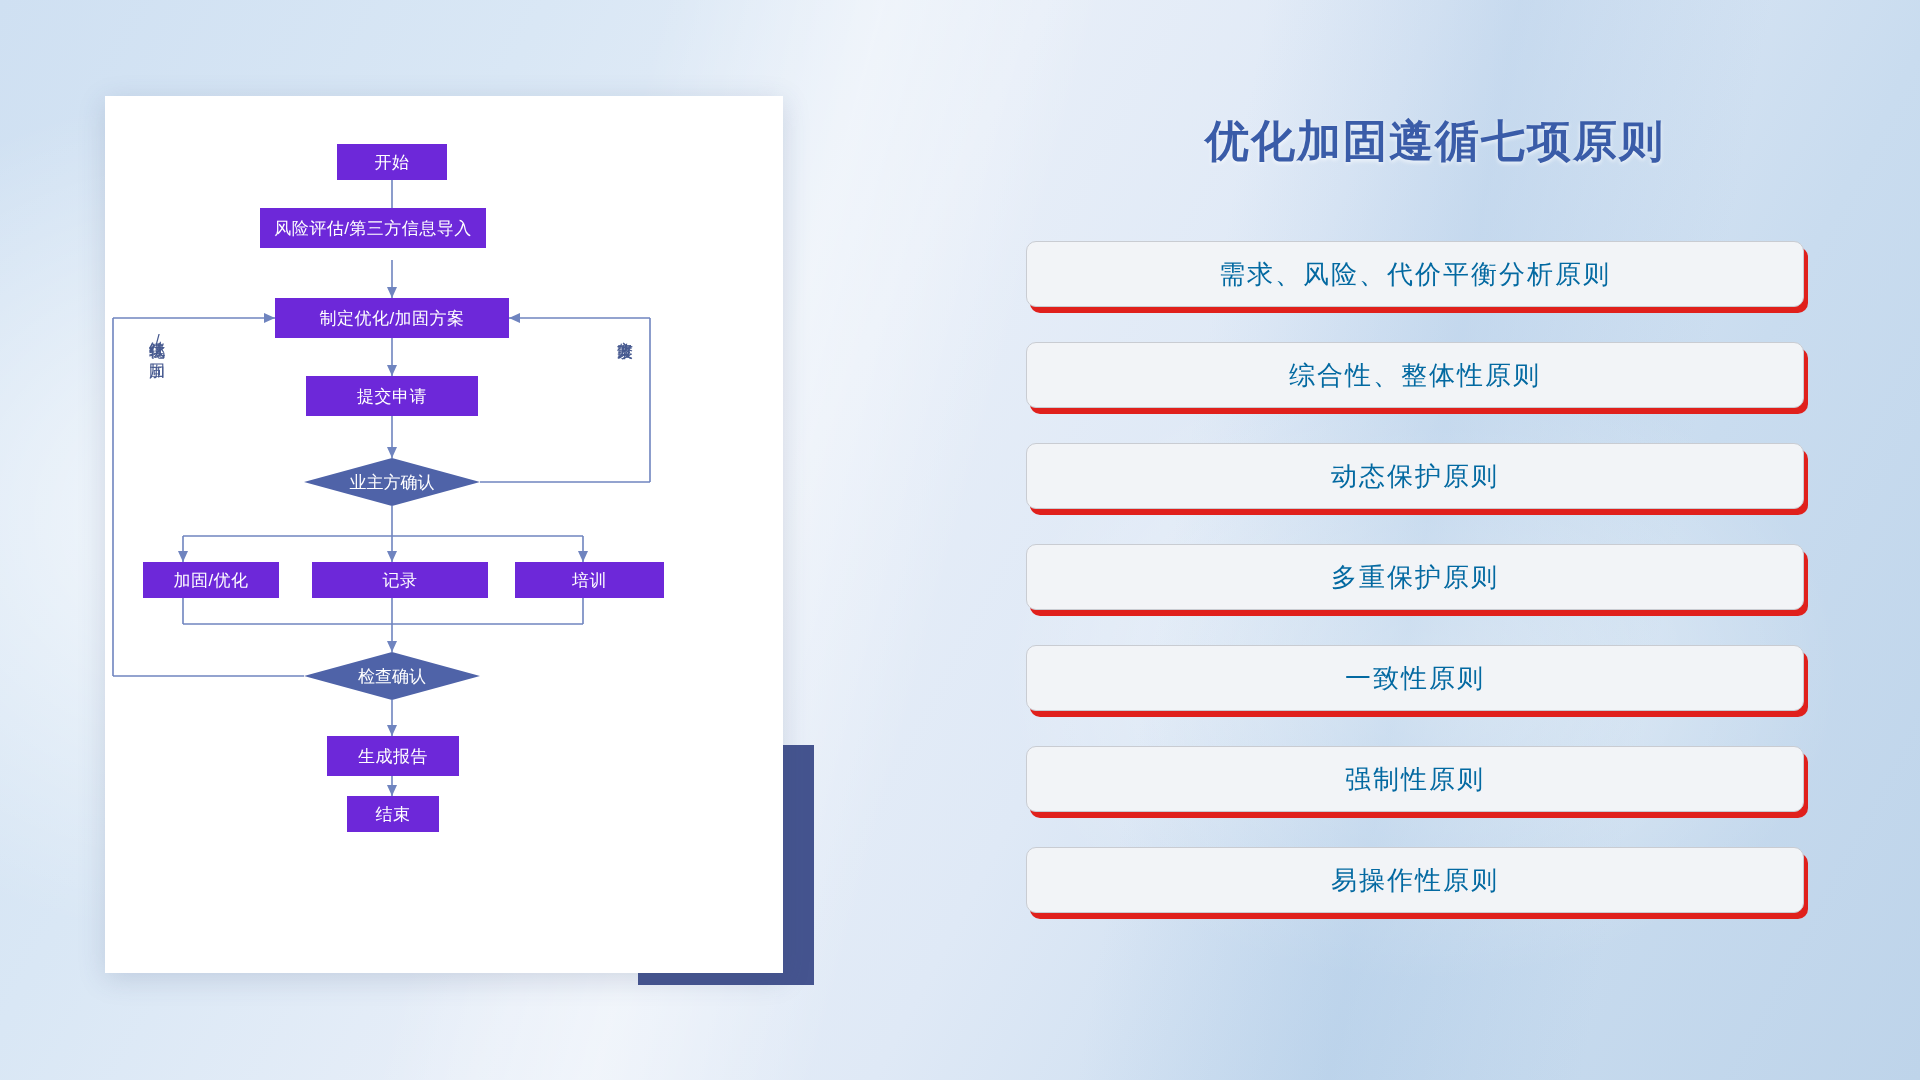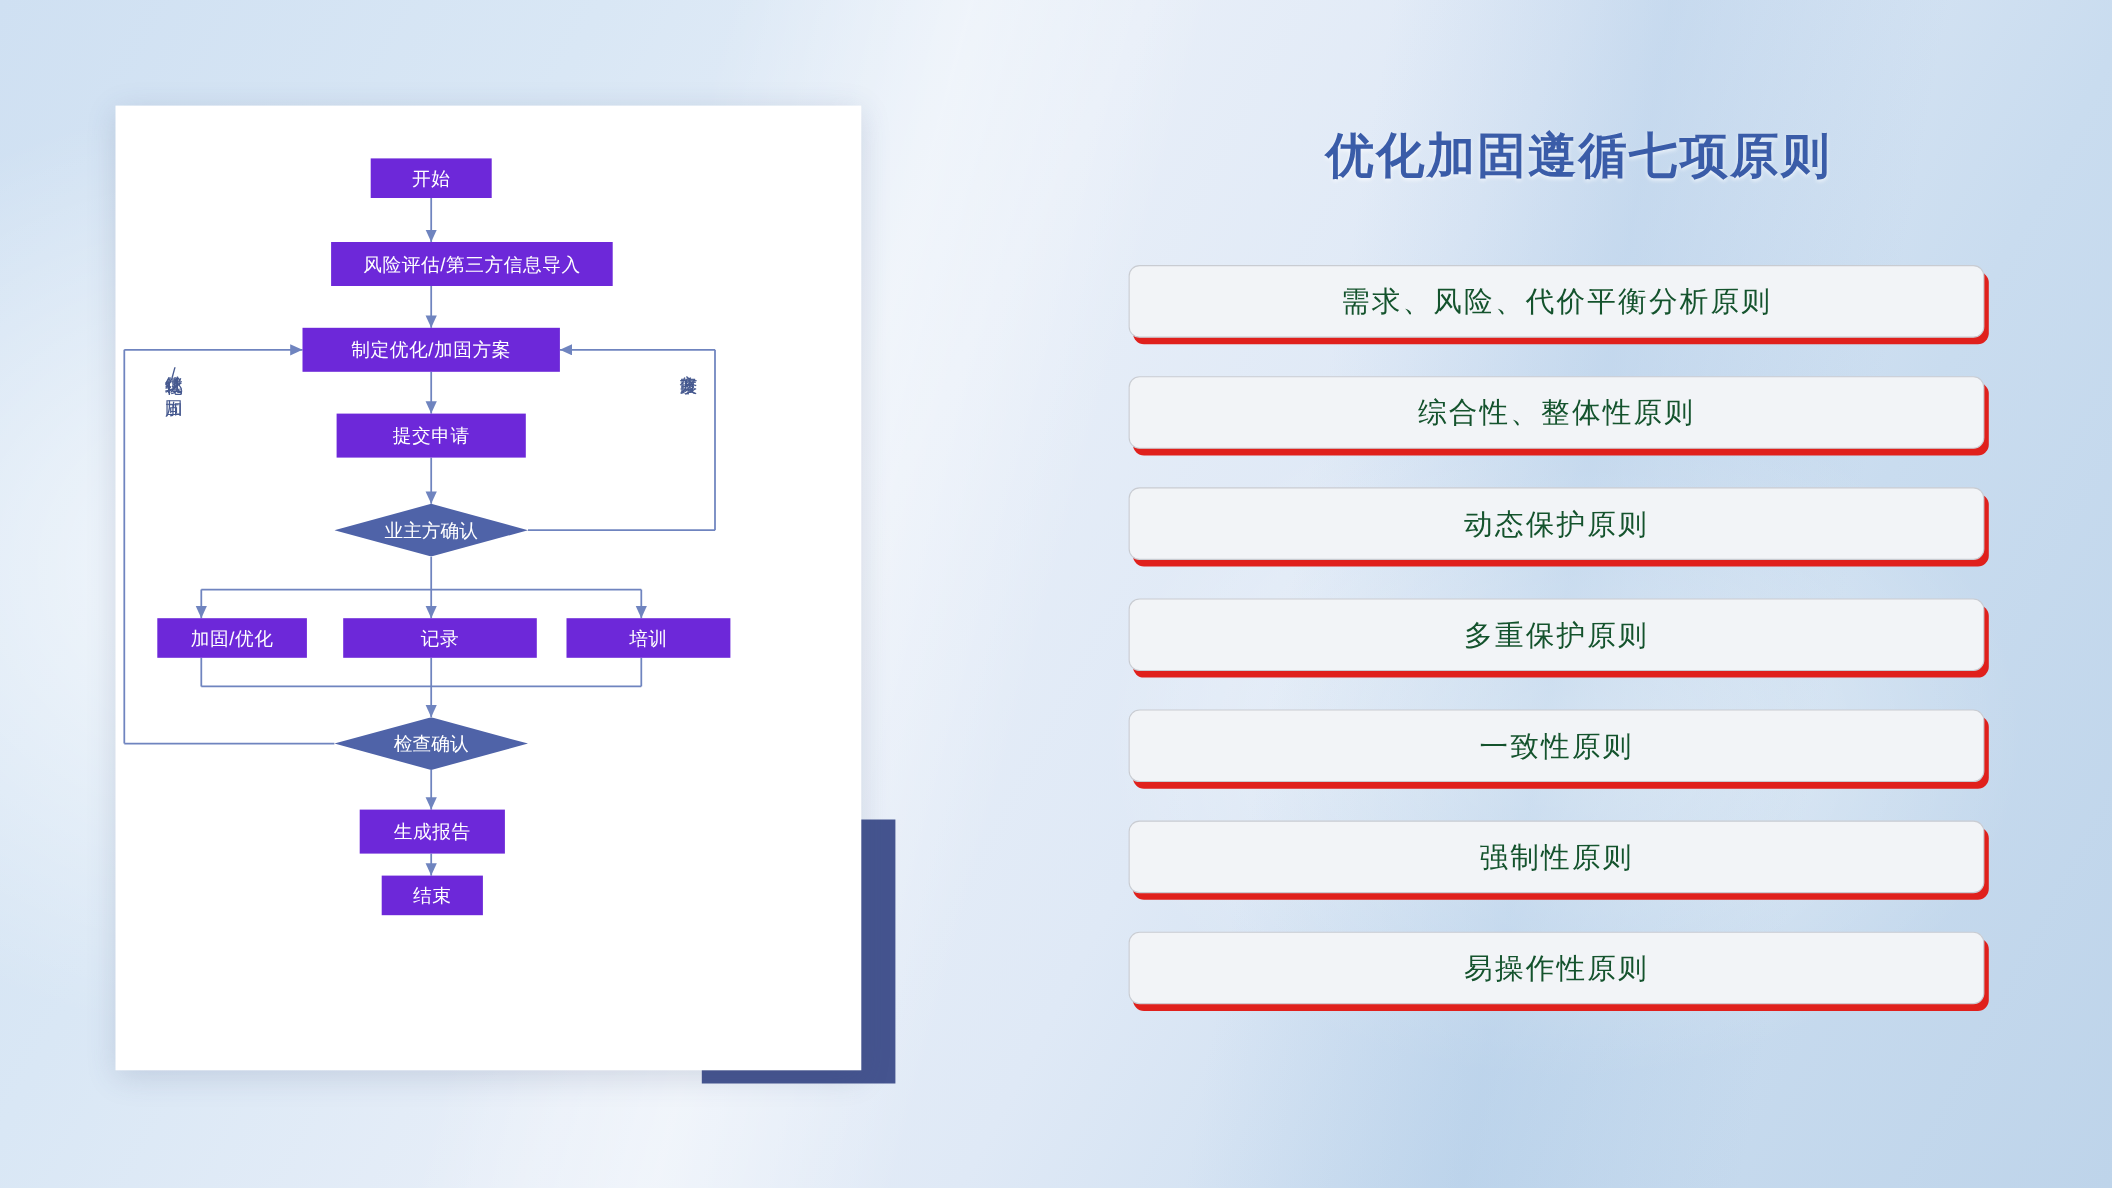--- a/index.html
+++ b/index.html
@@ -113,21 +113,21 @@
     width: 778px;
     height: 66px;
     box-sizing: border-box;
     background: #f2f4f7;
     border: 1.6px solid #c9ccd2;
     border-radius: 10px;
     display: flex;
     align-items: center;
     justify-content: center;
     font-size: 26px;
-    color: #14532d;
+    color: #0369a1;
     letter-spacing: 2px;
     box-shadow: 4px 6px 0 0 #e0201c;
   }
 </style>
 </head>
 <body>
 
 <div id="slide">
 
   <div class="shadow-block"></div>
@@ -186,21 +186,21 @@
 
       <div class="diamond-wrap" style="left:199px; top:556px; width:176px; height:48px;">
         <svg width="176" height="48">
             <polygon points="88,0 176,24 88,48 0,24" fill="#4f63a8"></polygon>
           </svg>
         <div class="diamond-label">检查确认</div>
       </div>
 
       <div class="node" style="left:232px; top:48px;  width:110px; height:36px;">开始</div>
 
-      <div class="node" style="left:155px; top:124px; width:256px; height:40px;margin-left:41px;">风险评估/第三方信息导入</div>
+      <div class="node" style="left:155px; top:112px; width:226px; height:40px;">风险评估/第三方信息导入</div>
 
       <div class="node" style="left:170px; top:202px; width:234px; height:40px;">制定优化/加固方案</div>
 
       <div class="node" style="left:201px; top:280px; width:172px; height:40px;">提交申请</div>
 
       <div class="node" style="left:20px;  top:466px; width:136px; height:36px;margin-left:18px;">加固/优化</div>
 
       <div class="node" style="left:207px; top:466px; width:176px; height:36px;">记录</div>
 
       <div class="node" style="left:410px; top:466px; width:149px; height:36px;">培训</div>

